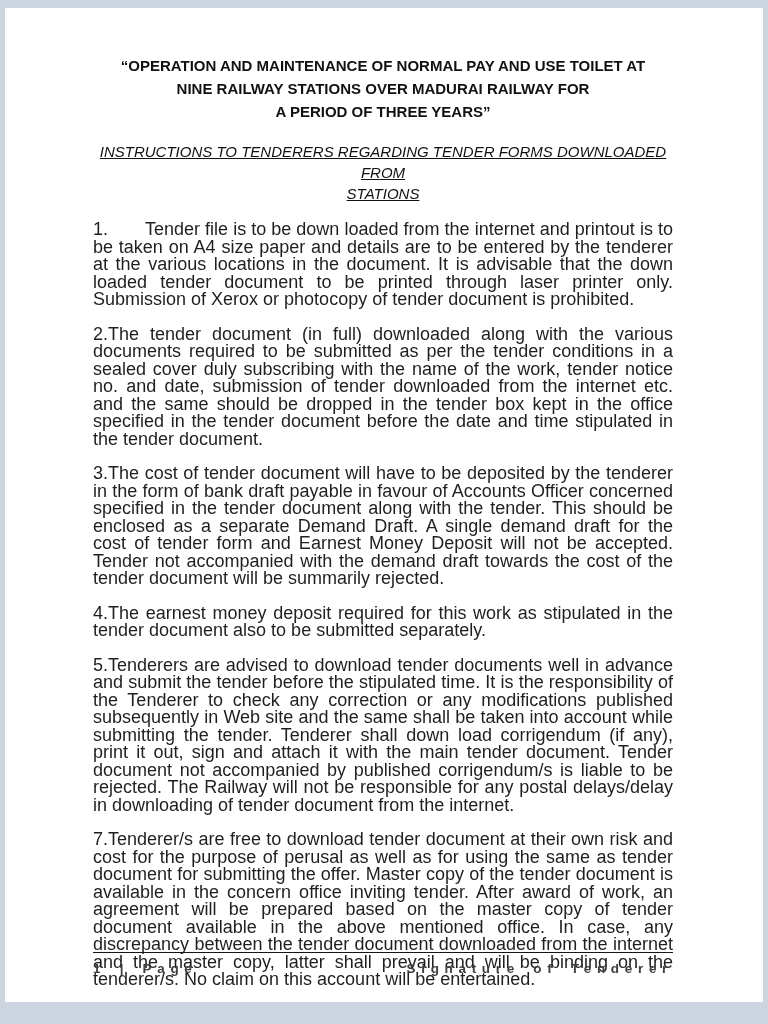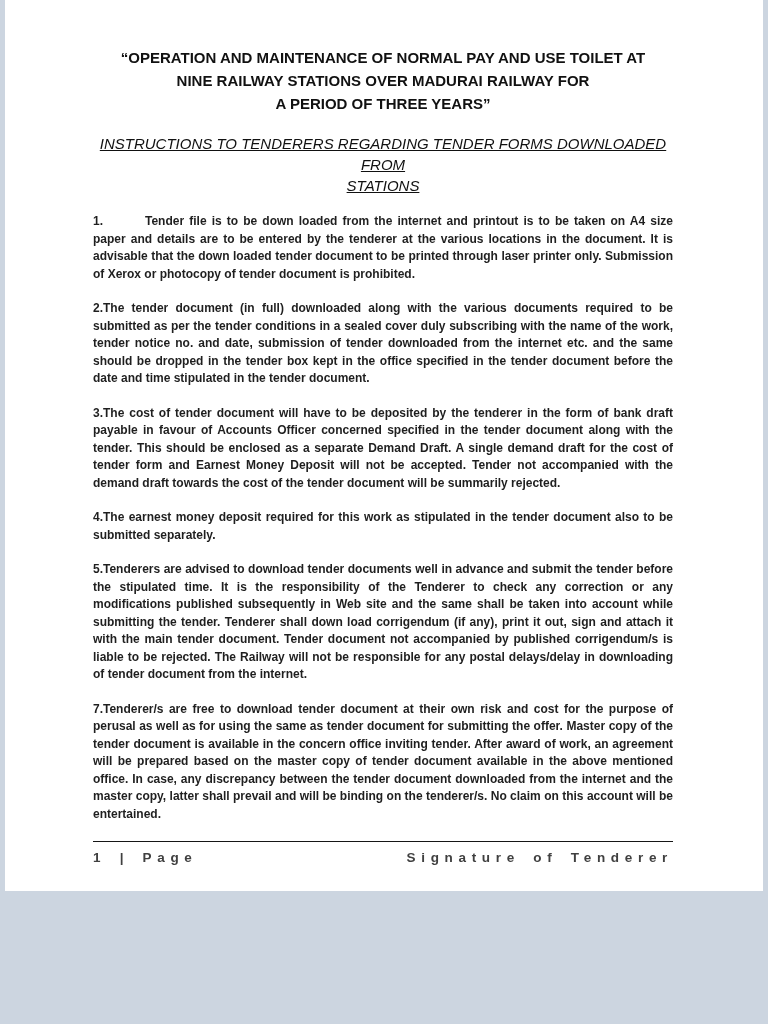--- a/index.html
+++ b/index.html
@@ -5,22 +5,22 @@
   * { box-sizing: border-box; }
   html, body { margin: 0; padding: 0; }
   body {
     width: 768px;
     height: 1024px;
     background: #ccd5e0;
     font-family: "Liberation Sans", "DejaVu Sans", sans-serif;
   }
   .page {
     width: 758px;
-    height: 891px;
-    margin: 0 auto;
+    height: 994px;
+    margin: 8px auto;
     background: #ffffff;
     padding: 46px 90px 0 88px;
     position: relative;
     color: #1f1f1f;
     overflow: hidden;
   }
   .title {
     text-align: center;
     font-weight: bold;
     font-size: 15px;
@@ -32,24 +32,23 @@
     text-align: center;
     font-weight: normal;
     font-style: italic;
     font-size: 15px;
     line-height: 21px;
     color: #111111;
   }
   .hline { text-decoration: underline; }
   .para {
     margin: 17px 0 0 0;
-    font-size: 12px;
+    font-size: 18px;
     line-height: 17.5px;
     text-align: justify;
-    font-weight: bold;
   }
   .pnum:not(:empty) {
     display: inline-block;
     width: 52px;
   }
   .footer {
     position: absolute;
     left: 88px;
     right: 90px;
     bottom: 26px;

